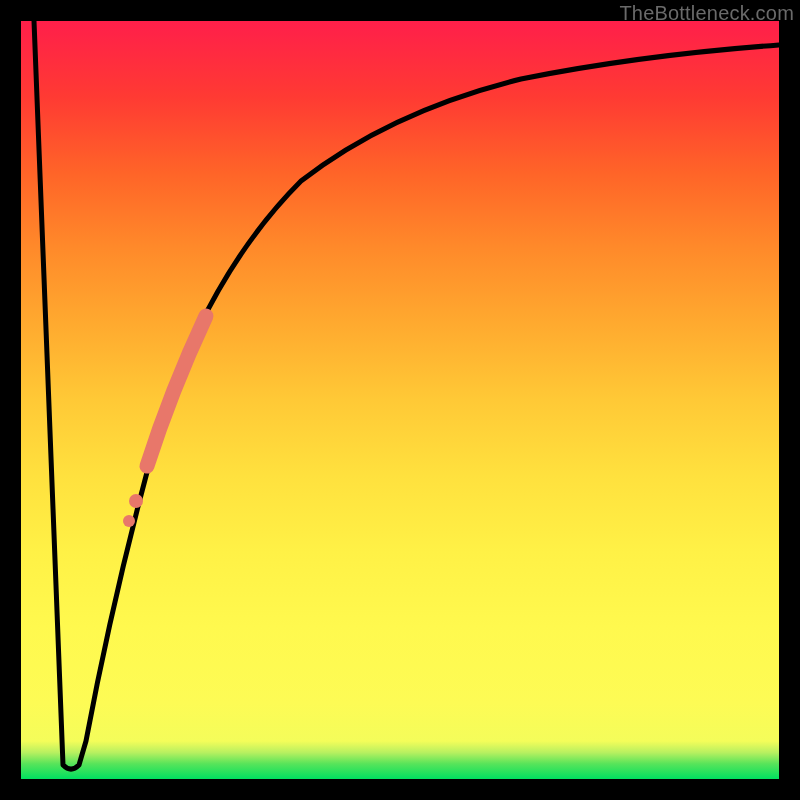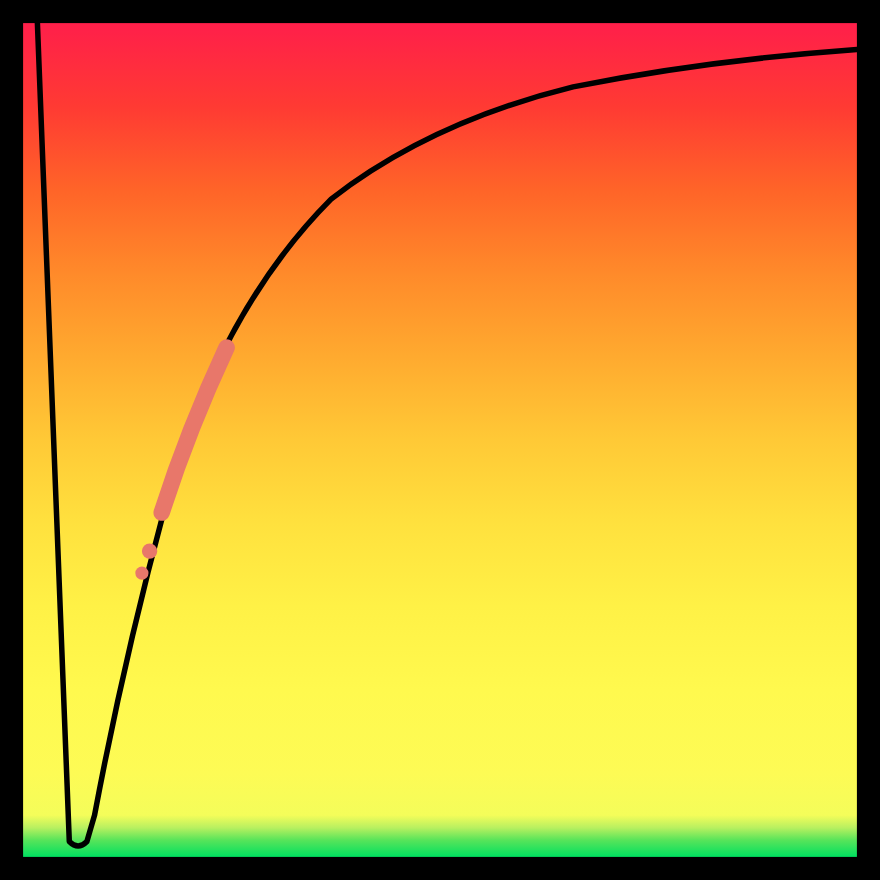--- a/index.html
+++ b/index.html
@@ -73,13 +73,14 @@
                Q 370 90 500 58
                Q 620 34 758 24" fill="none" stroke="#000" stroke-width="5" stroke-linejoin="round" stroke-linecap="round"></path>
 
       <path d="M 126 445
                Q 150 370 185 295" fill="none" stroke="#e8776a" stroke-width="15" stroke-linecap="round"></path>
 
       <circle cx="115" cy="480" r="7" fill="#e8776a"></circle>
       <circle cx="108" cy="500" r="6" fill="#e8776a"></circle>
     </svg>
   </div>
+  <div class="watermark">TheBottleneck.com</div>
 </div>
 
 </body></html>

